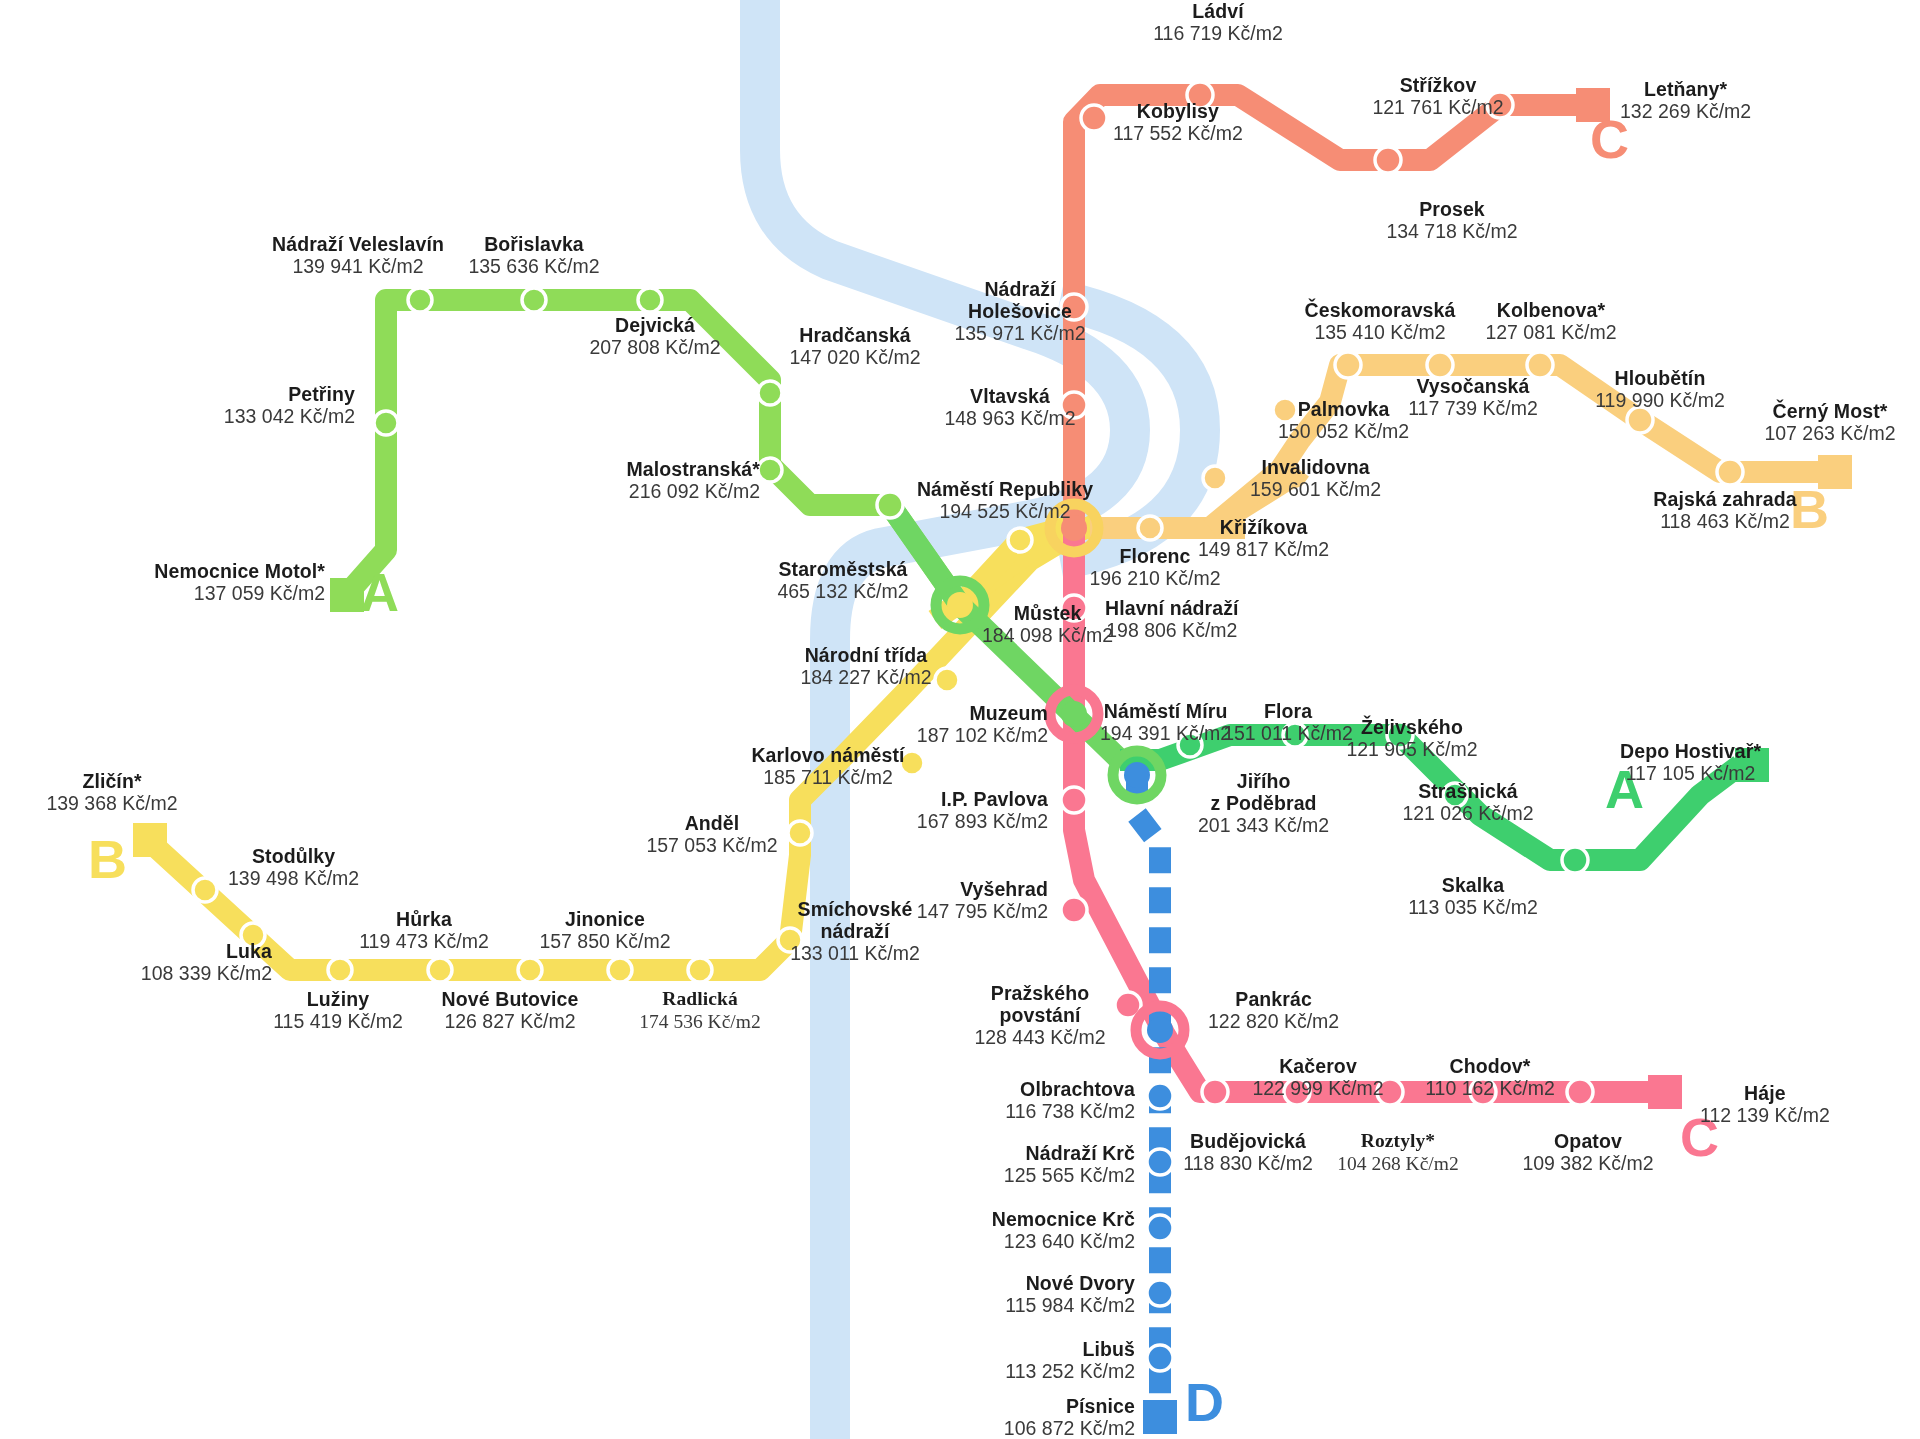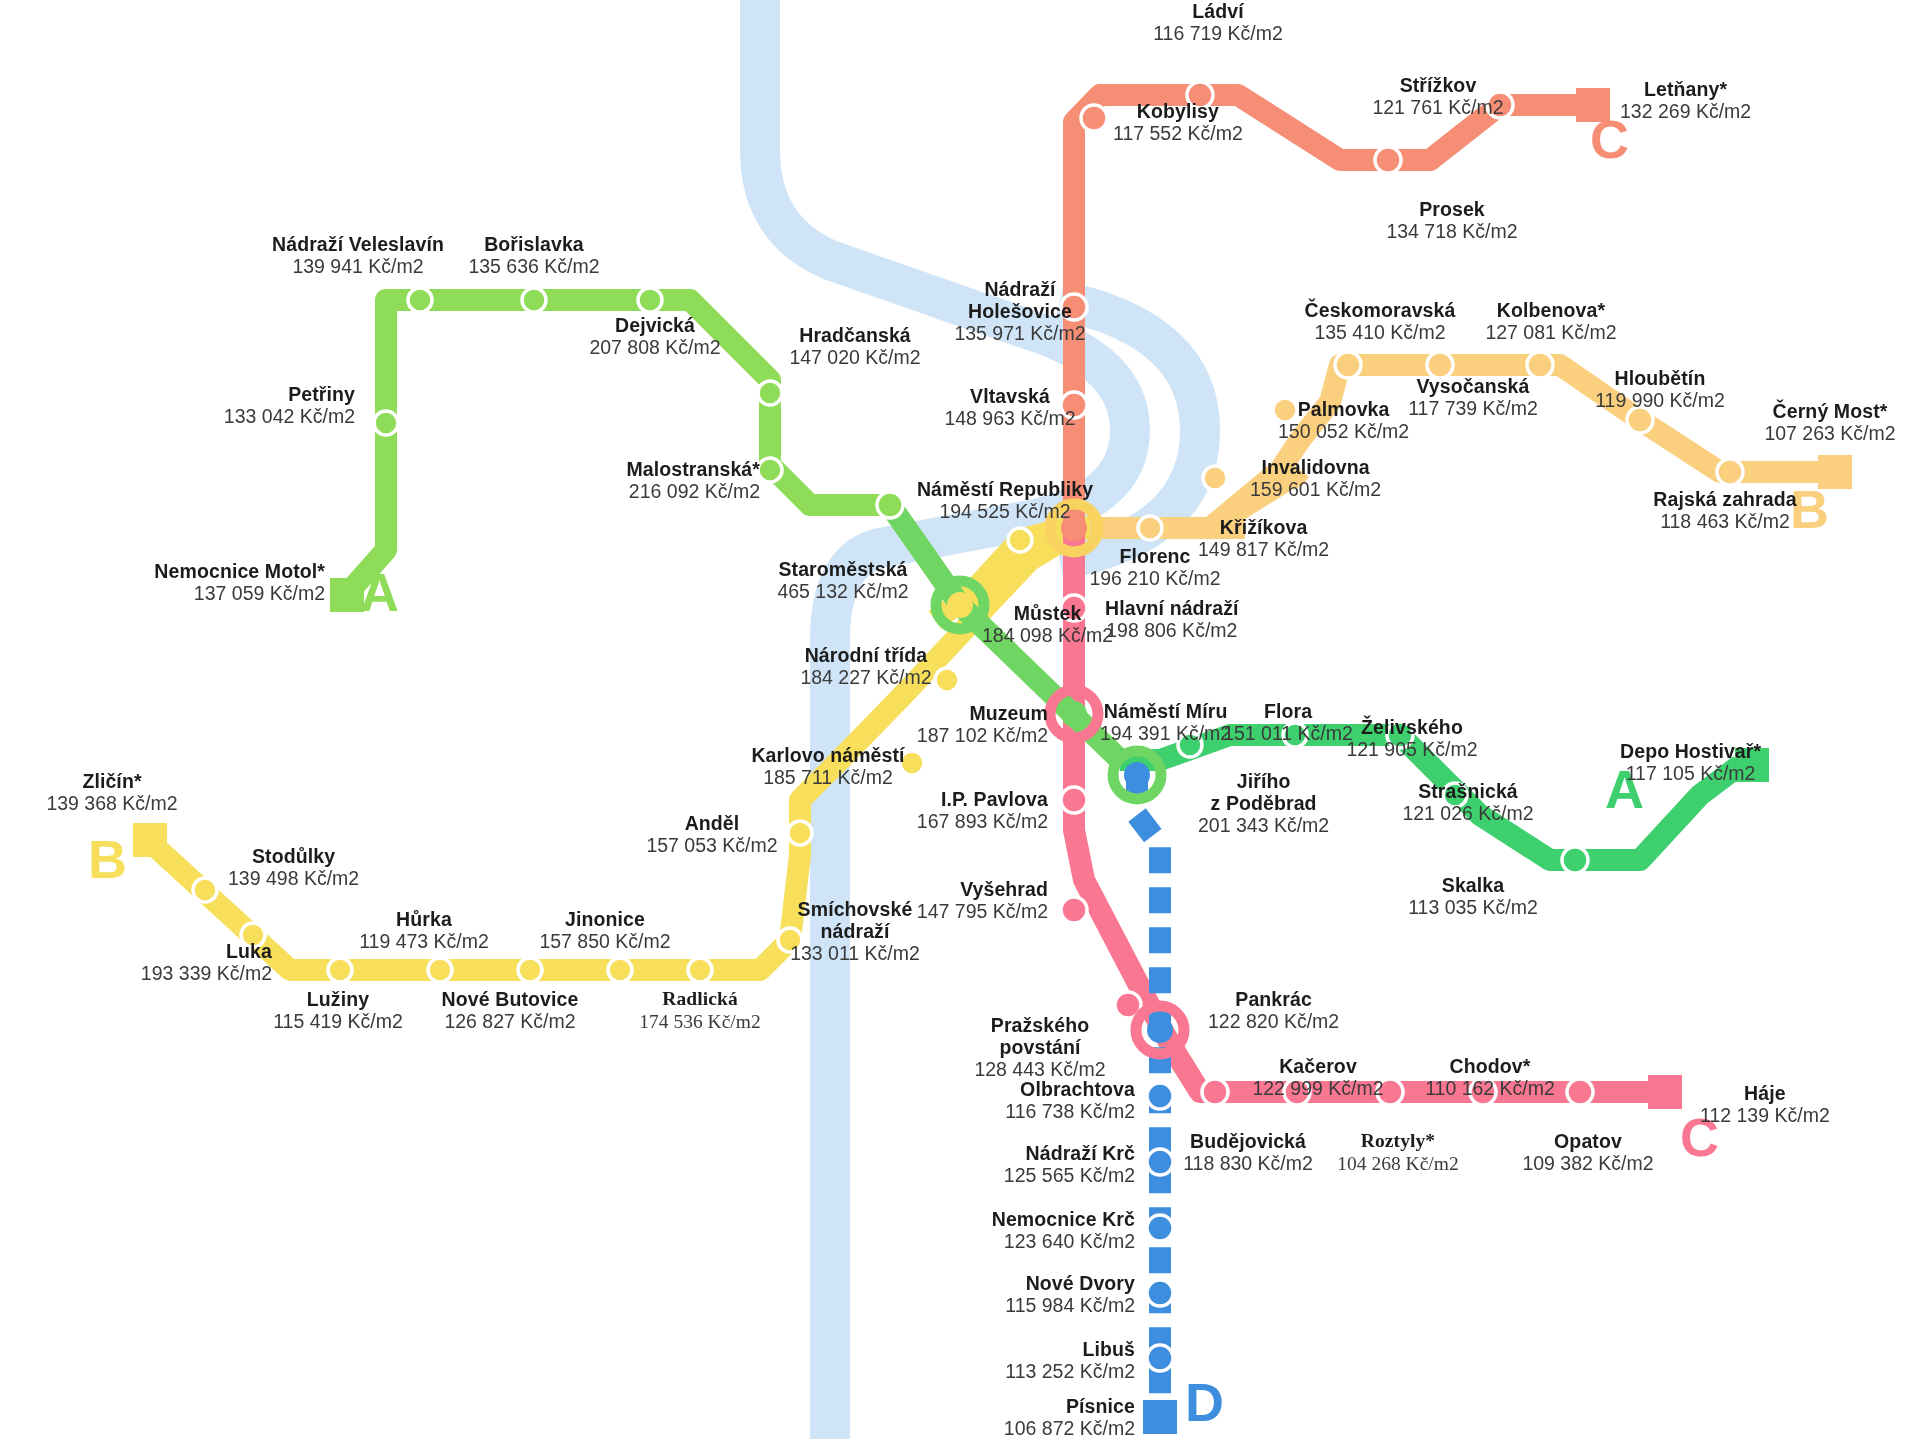--- a/index.html
+++ b/index.html
@@ -258,21 +258,21 @@
 <div class="lbl c" style="left:112px;top:770px;">
   <div class="nm">Zličín*</div>
   <div class="pr">139 368 Kč/m2</div>
 </div>
 <div class="lbl l" style="left:228px;top:845px;">
   <div class="nm">Stodůlky</div>
   <div class="pr">139 498 Kč/m2</div>
 </div>
 <div class="lbl r" style="left:272px;top:940px;">
   <div class="nm">Luka</div>
-  <div class="pr">193 339 Kč/m2</div>
+  <div class="pr">108 339 Kč/m2</div>
 </div>
 <div class="lbl c" style="left:338px;top:988px;">
   <div class="nm">Lužiny</div>
   <div class="pr">115 419 Kč/m2</div>
 </div>
 <div class="lbl c" style="left:424px;top:908px;">
   <div class="nm">Hůrka</div>
   <div class="pr">119 473 Kč/m2</div>
 </div>
 <div class="lbl c" style="left:510px;top:988px;">
@@ -384,21 +384,21 @@
   <div class="pr">198 806 Kč/m2</div>
 </div>
 <div class="lbl r" style="left:1048px;top:788px;">
   <div class="nm">I.P. Pavlova</div>
   <div class="pr">167 893 Kč/m2</div>
 </div>
 <div class="lbl r" style="left:1048px;top:878px;">
   <div class="nm">Vyšehrad</div>
   <div class="pr">147 795 Kč/m2</div>
 </div>
-<div class="lbl c" style="left:1040px;top:982px;margin-top:32px;">
+<div class="lbl c" style="left:1040px;top:982px;">
   <div class="nm" style="white-space:pre-line">Pražského
 povstání</div>
   <div class="pr">128 443 Kč/m2</div>
 </div>
 <div class="lbl l" style="left:1208px;top:988px;">
   <div class="nm">Pankrác</div>
   <div class="pr">122 820 Kč/m2</div>
 </div>
 <div class="lbl c" style="left:1248px;top:1130px;">
   <div class="nm">Budějovická</div>

